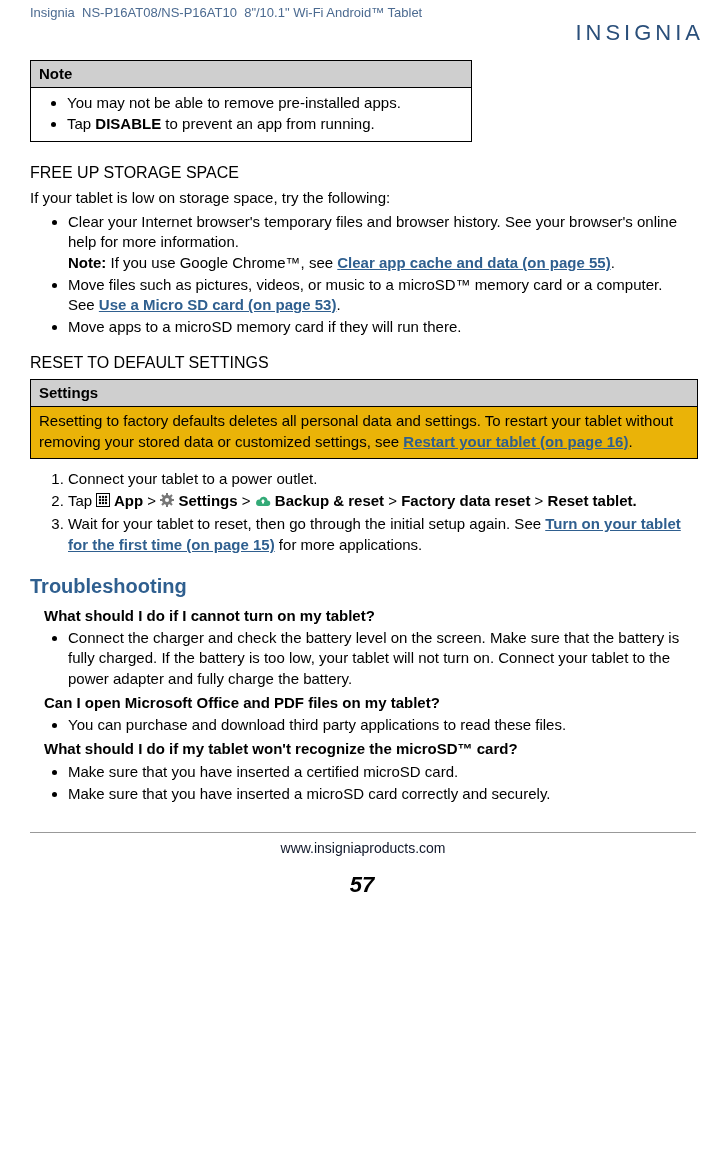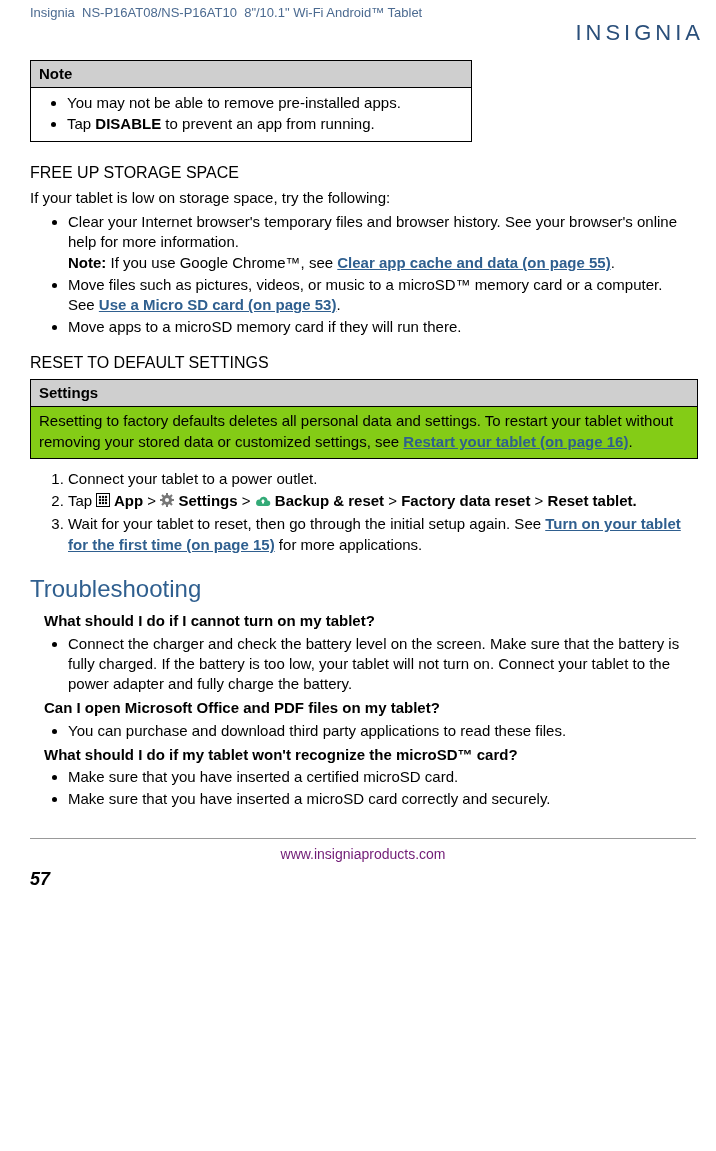--- a/index.html
+++ b/index.html
@@ -63,45 +63,45 @@
     margin: 14px 0 4px 0;
   }
   p.after-h2 { margin: 0 0 4px 0; }
   ul.disc { margin: 2px 0 4px 0; padding-left: 38px; }
   ul.disc li { margin: 0 16px 2px 0; list-style-type: disc; }
   ol.num { margin: 4px 0 4px 0; padding-left: 38px; }
   ol.num li { margin: 0 0 2px 0; }
   a.link { color: #2f5f8f; font-weight: bold; }
   h1.troubleshooting {
     color: #2f5f8f;
-    font-size: 24px;
-    font-weight: normal;
+    font-size: 20px;
+    font-weight: bold;
     margin: 18px 0 6px 0;
   }
   .qa-q { font-weight: bold; margin: 4px 0 2px 14px; }
   .icon {
     display: inline-block;
     vertical-align: middle;
   }
   .footer-rule {
     border-top: 1.5px solid #999;
     margin-top: 28px;
   }
   .footer-link {
     text-align: center;
-    color: #701a75;
+    color: #0f172a;
     margin-top: 6px;
     font-size: 14px;
   }
   .page-num {
-    text-align: left;
+    text-align: center;
     font-weight: bold;
     font-style: italic;
-    font-size: 18px;
-    margin-top: 4px;
+    font-size: 22px;
+    margin-top: 12px;
     padding-right: 2px;
   }
   .b { font-weight: bold; }
 </style>
 </head>
 <body>
 
 <div class="page">
 
   <div class="header-line">
@@ -136,21 +136,21 @@
       <span>Move files such as pictures, videos, or music to a microSD™ memory card or a computer. See </span><a class="link" href="#">Use a Micro SD card (on page 53)</a><span>.</span>
     </li>
     <li>
       <span>Move apps to a microSD memory card if they will run there.</span>
     </li>
   </ul>
 
   <h2 class="section">RESET TO DEFAULT SETTINGS</h2>
   <div class="caution-box">
     <div class="box-head">Settings</div>
-    <div class="box-body" style="background:#84cc16;">
+    <div class="box-body" style="background:#eab308;">
       <span>Resetting to factory defaults deletes all personal data and settings. To restart your tablet without removing your stored data or customized settings, see </span><a class="link" href="#">Restart your tablet (on page 16)</a><span>.</span>
     </div>
   </div>
 
   <ol class="num">
     <li>
       <span>Connect your tablet to a power outlet.</span>
     </li>
     <li>
       <span>Tap </span><span class="icon"><svg width="14" height="14" viewBox="0 0 14 14">

